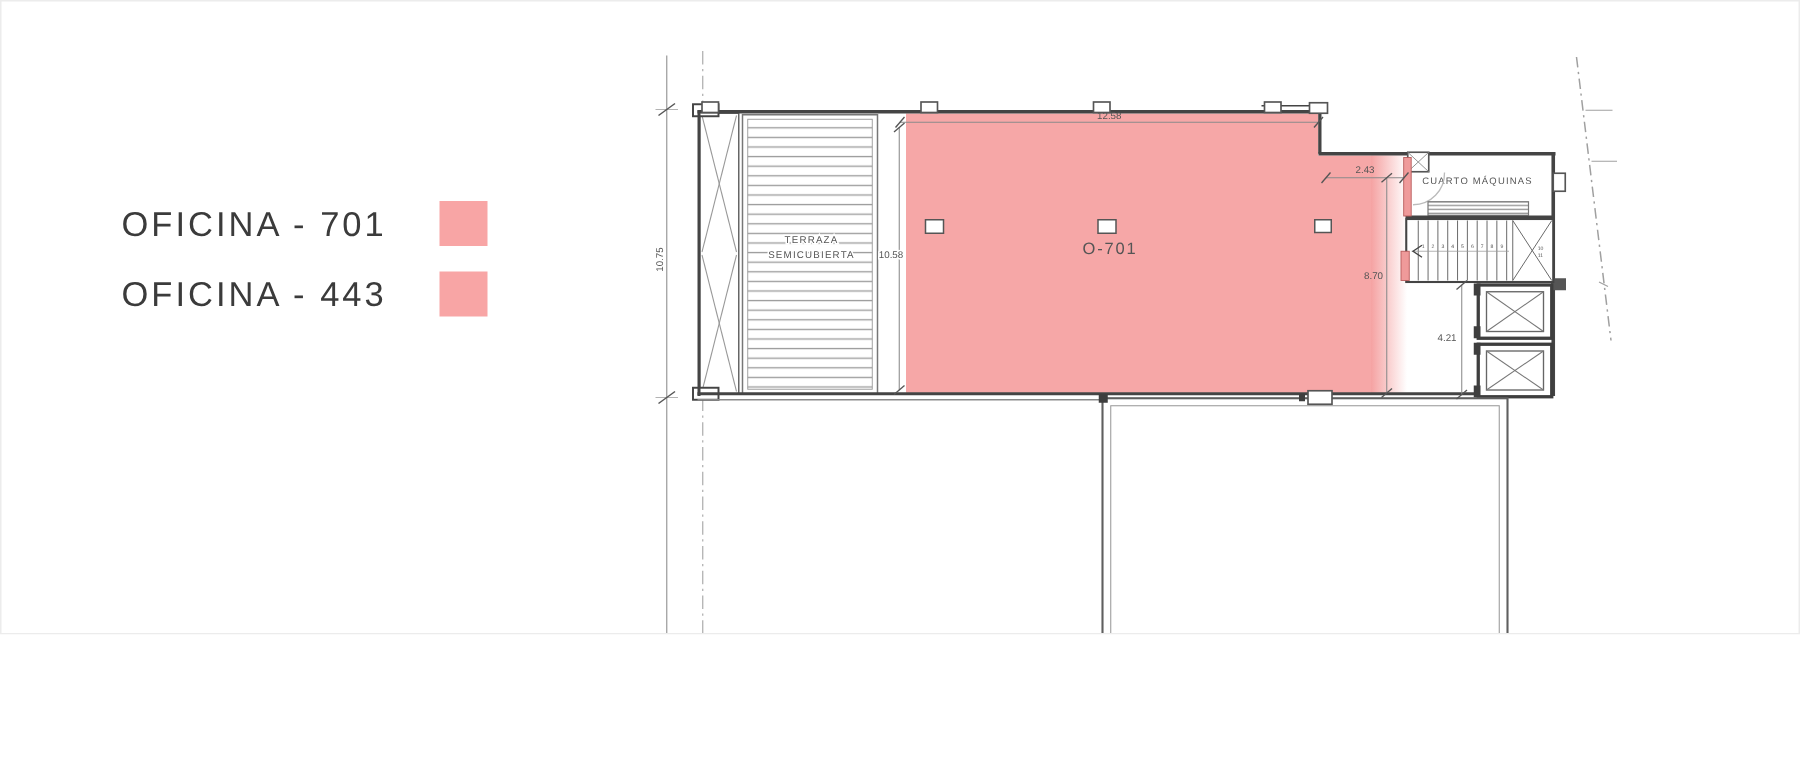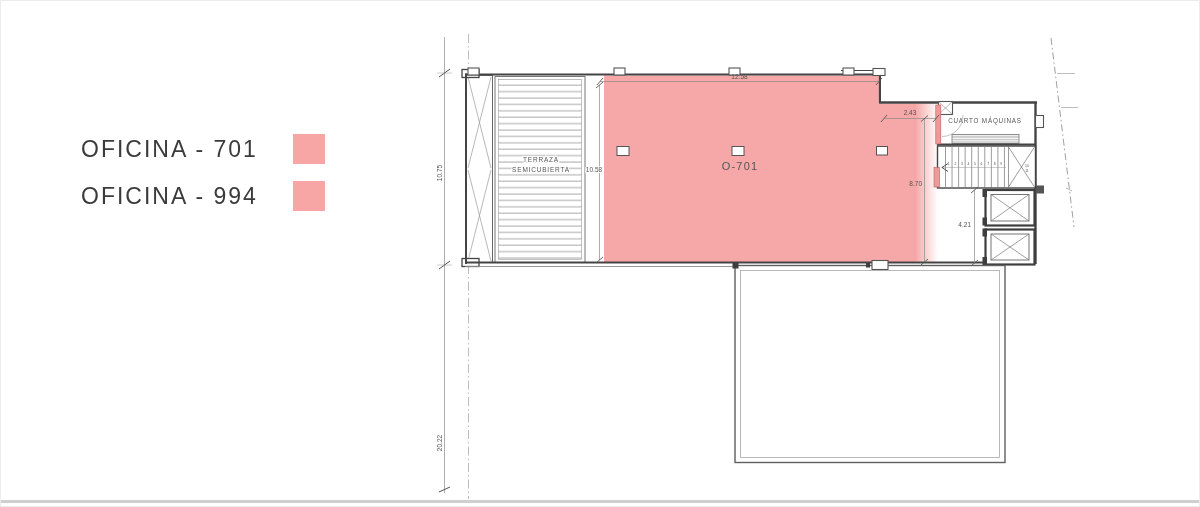--- a/index.html
+++ b/index.html
@@ -1,17 +1,17 @@
 <!DOCTYPE html>
 <html><head>
 <meta charset="utf-8">
 <style>
   html,body{margin:0;padding:0;background:#fff;}
   #screen{
-    position:relative;width:1200px;height:507px;background:#ffffff;
+    position:relative;width:1200px;height:423px;background:#ffffff;
     font-family:"Liberation Sans",sans-serif;overflow:hidden;
     border:1px solid #ececec;box-sizing:border-box;padding-left:24px;
   }
   .legend-row{position:absolute;display:flex;align-items:center;}
   .legend-label{
     width:212px;font-size:23px;letter-spacing:2px;color:#3b3b3b;
     font-family:"Liberation Sans",sans-serif;white-space:nowrap;
   }
   .legend-swatch{width:32px;height:30px;}
   svg text{font-family:"Liberation Sans",sans-serif;fill:#555;}
@@ -22,21 +22,21 @@
 </head>
 <body>
 
 <div id="screen">
 
   <div class="legend-row" style="left:80px;top:133px;">
     <div class="legend-label">OFICINA - 701</div>
     <div class="legend-swatch" style="background: rgb(248, 165, 165);"></div>
   </div>
   <div class="legend-row" style="left:80px;top:180px;">
-    <div class="legend-label">OFICINA - 994</div>
+    <div class="legend-label">OFICINA - 443</div>
     <div class="legend-swatch" style="background: rgb(248, 165, 165);"></div>
   </div>
 
   <svg width="1200" height="507" viewBox="0 0 1200 507" style="position:absolute;left:0;top:0;">
     <defs>
       <pattern id="deckHatch" width="6" height="6.4" patternUnits="userSpaceOnUse">
         <line x1="0" y1="1" x2="6" y2="1" stroke="#9b9b9b" stroke-width="0.9"></line>
       </pattern>
       <pattern id="fineHatch" width="6" height="2.6" patternUnits="userSpaceOnUse">
         <line x1="0" y1="0.8" x2="6" y2="0.8" stroke="#777" stroke-width="0.7"></line>

